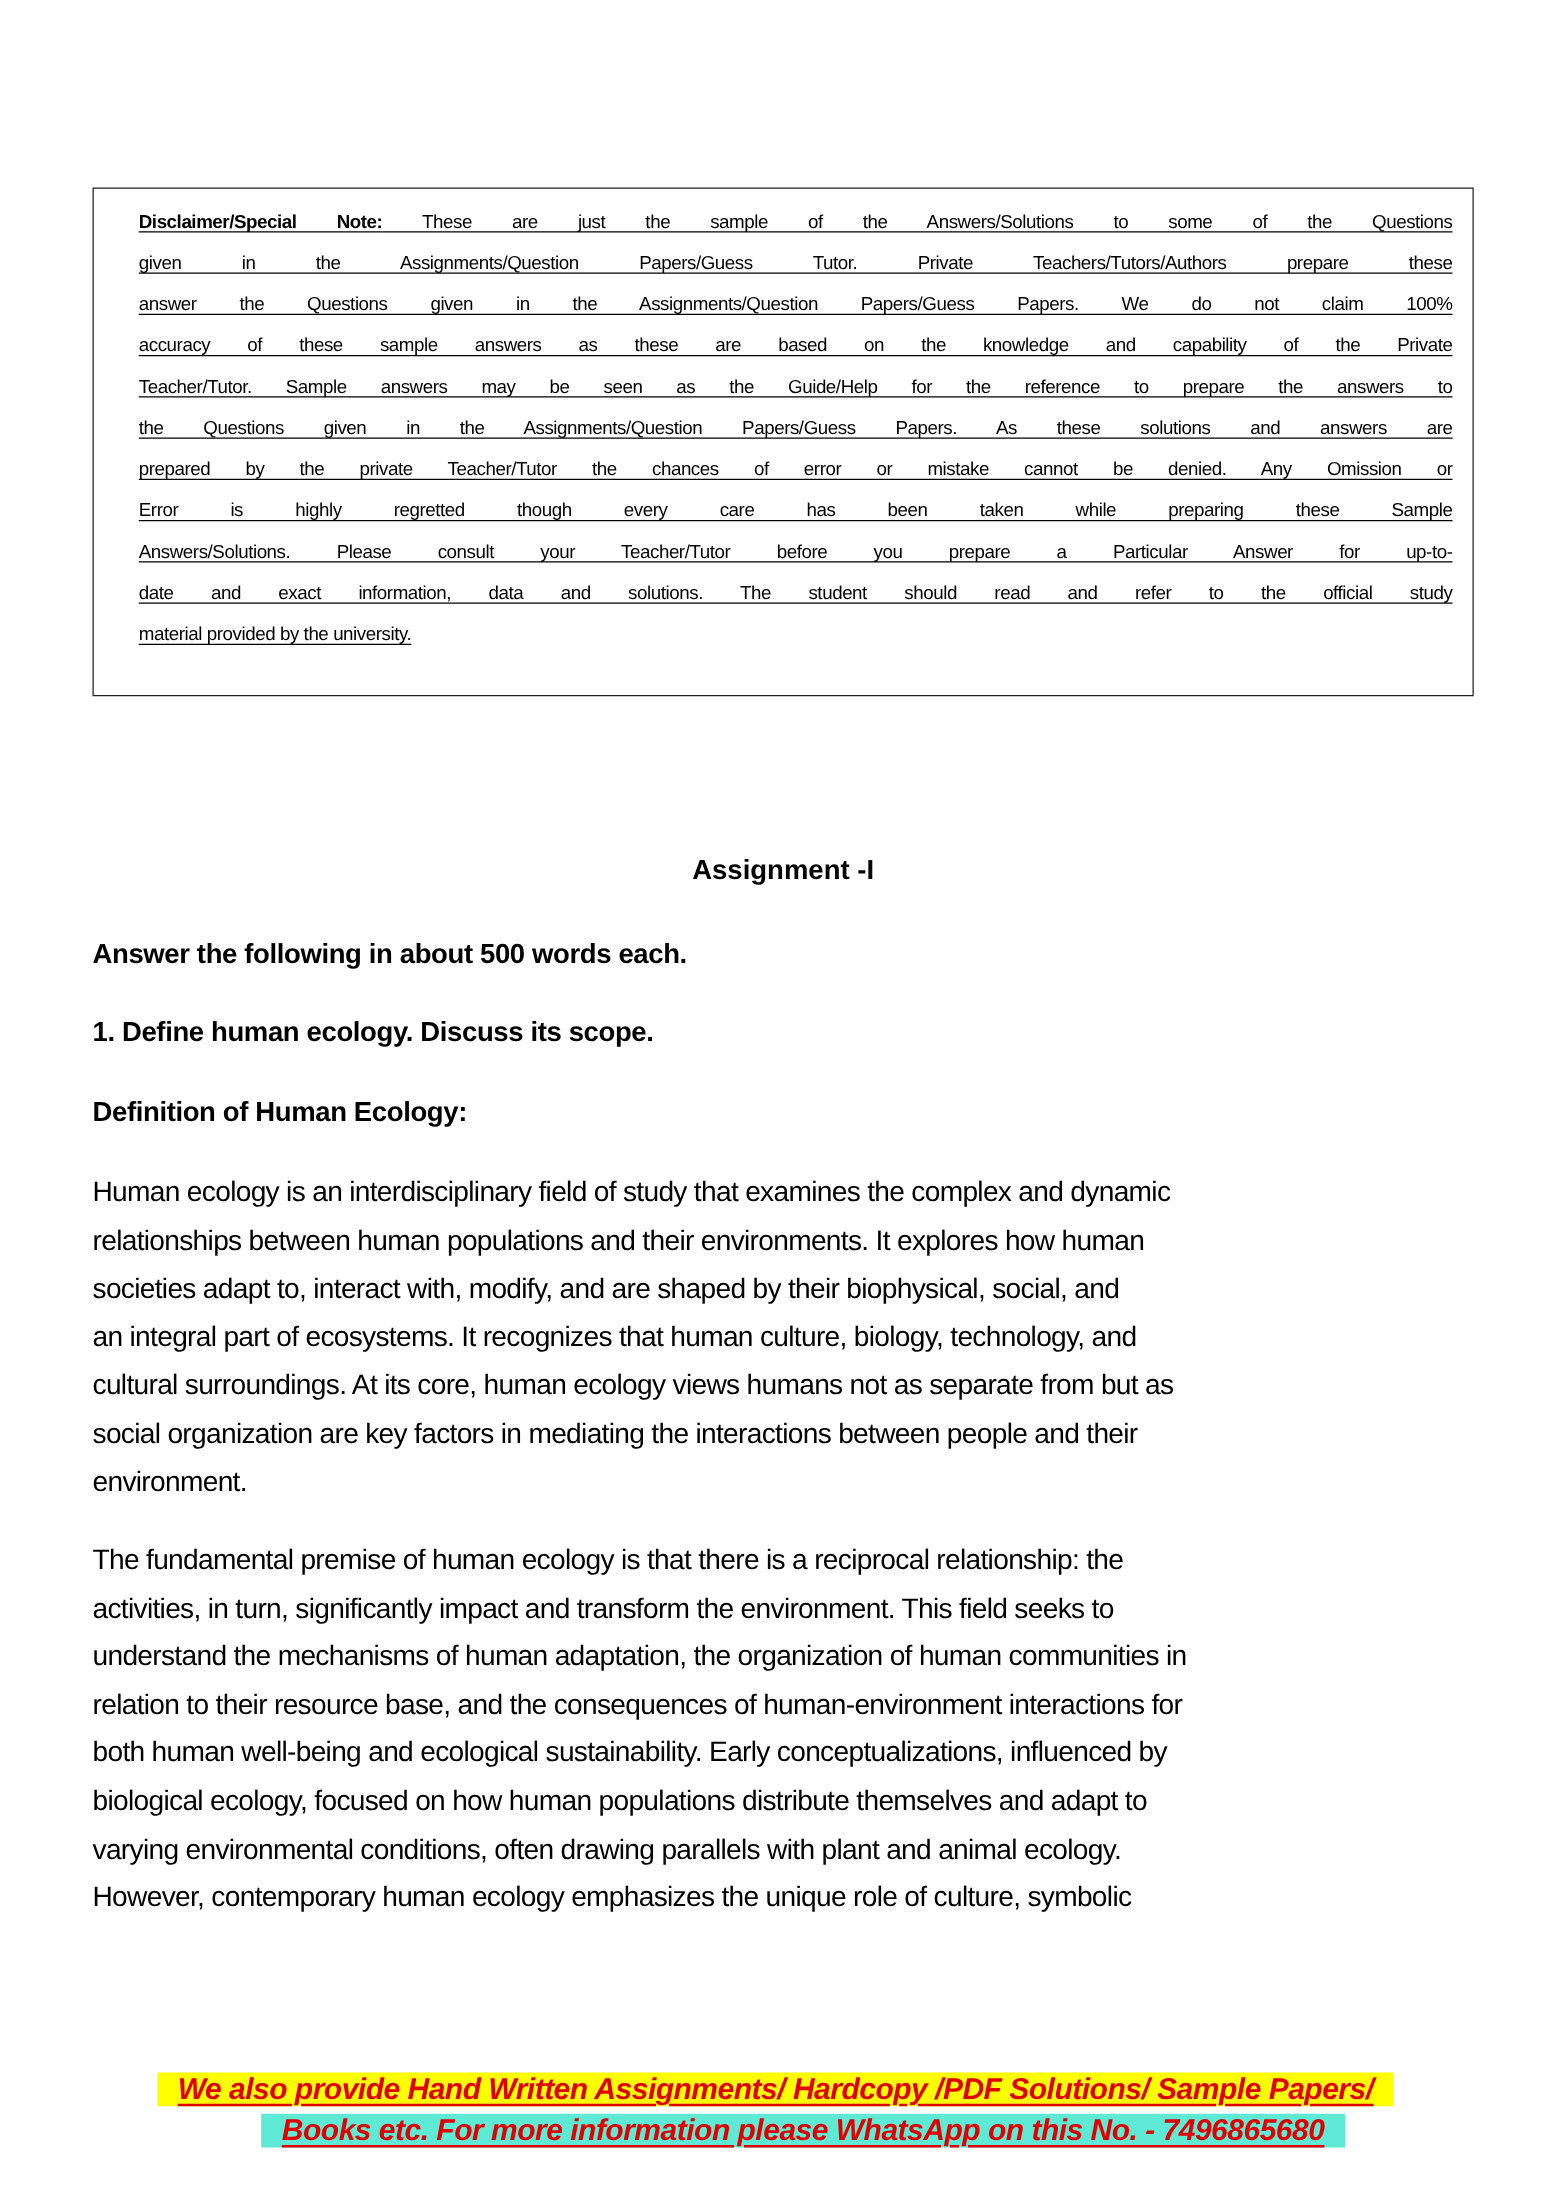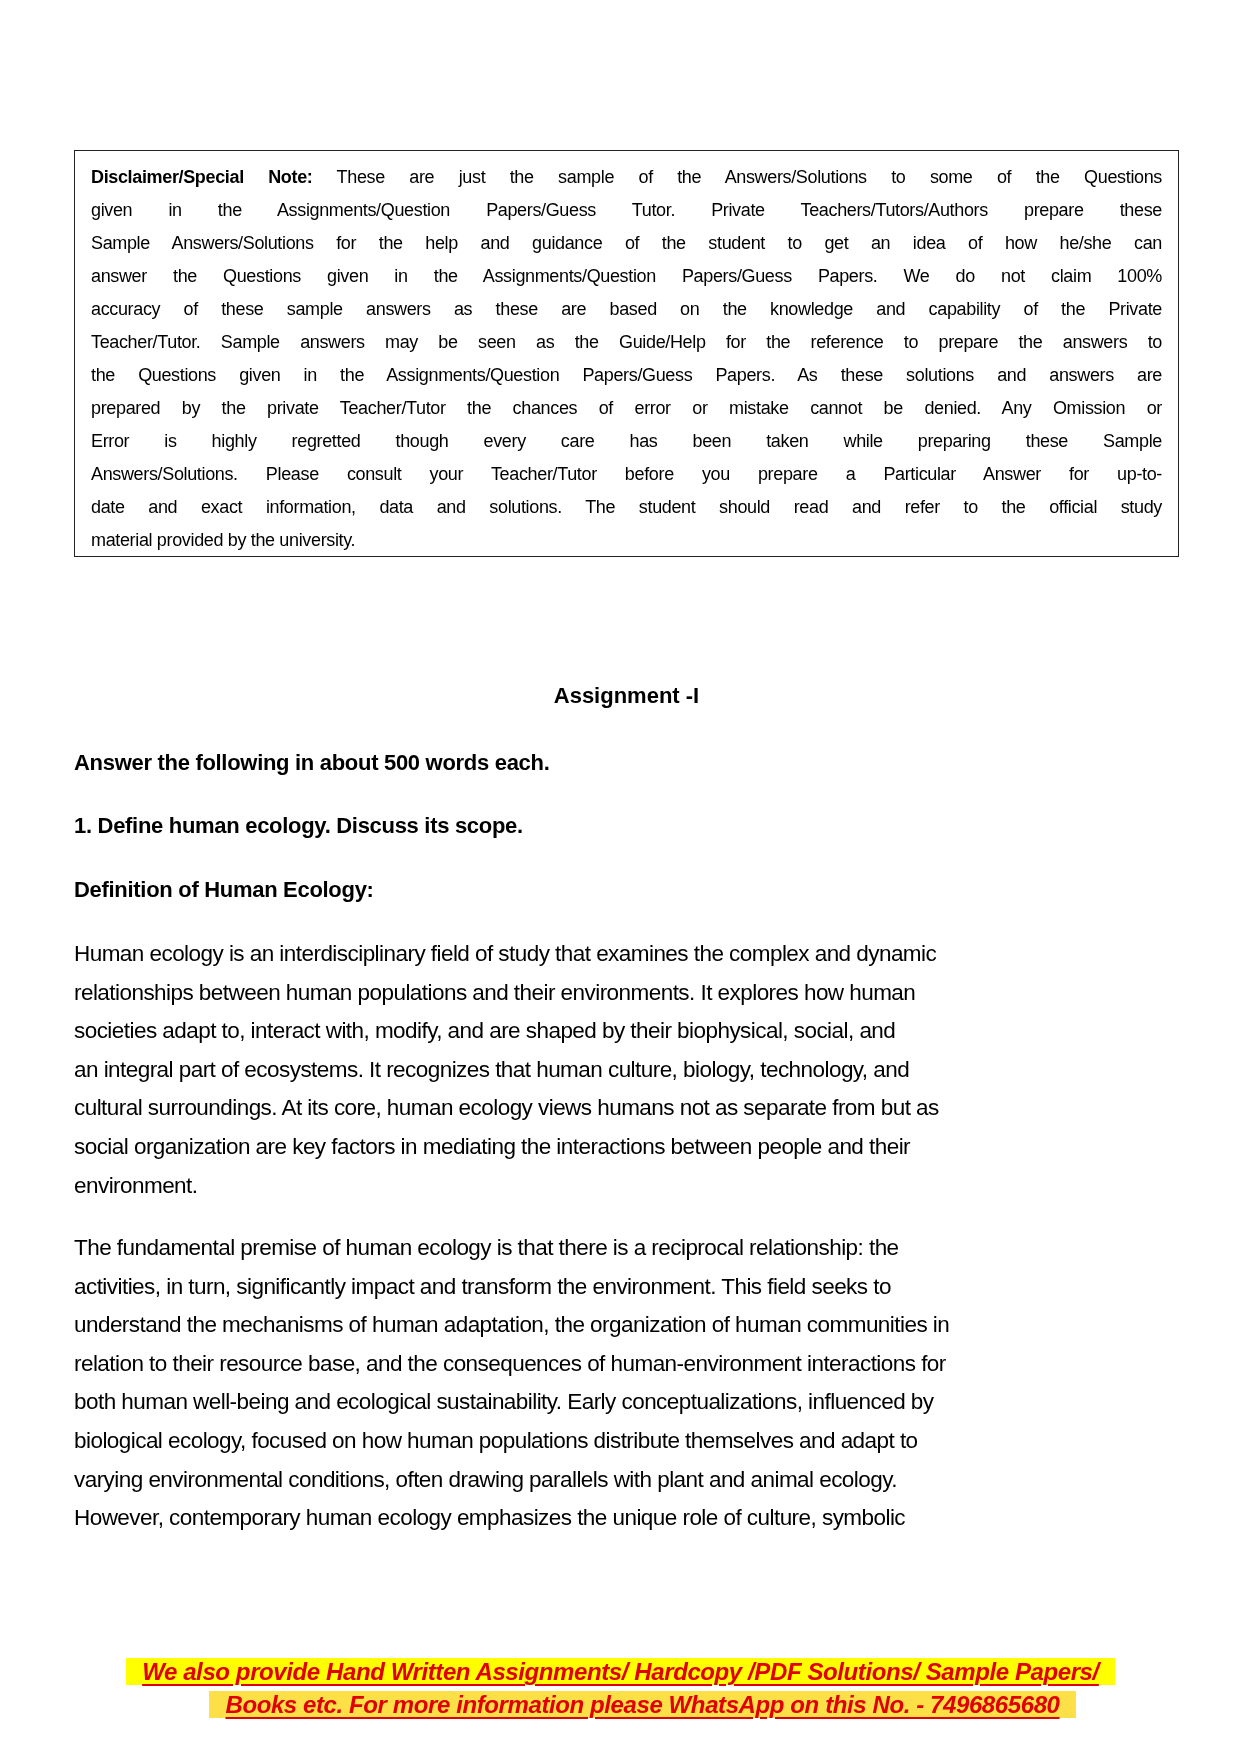--- a/index.html
+++ b/index.html
@@ -3,43 +3,43 @@
 <meta charset="utf-8">
 <style>
   html, body { margin: 0; padding: 0; background: #ffffff; }
   body { width: 1241px; height: 1755px; position: relative; overflow: hidden;
          font-family: "Liberation Sans", "DejaVu Sans", sans-serif; color: #000; }
   .disclaimer-box {
     position: absolute; left: 74px; top: 150px; width: 1105px; height: 407px;
     box-sizing: border-box; border: 1.5px solid #222; padding: 10px 16px 0 16px;
   }
   .disc-line {
-    display: block; font-size: 18px; line-height: 33px; height: 33px;
-    text-underline-offset: 3px;
+    display: block; font-size: 15px; line-height: 33px; height: 33px;
+    text-decoration: underline; text-underline-offset: 3px;
     text-align: justify; text-align-last: justify; white-space: nowrap;
     letter-spacing: -0.35px;
+    margin-left: 20px;
   }
   .disc-line.last { text-align-last: left; }
   .disc-line b { font-weight: bold; }
   .assign-title { position: absolute; left: 0; width: 1241px; top: 683px; text-align: center;
     font-weight: bold; font-size: 22px; padding-left: 6px; }
   .heading { position: absolute; left: 74px; font-weight: bold; font-size: 22px; letter-spacing: -0.3px; }
   .para { position: absolute; left: 74px; width: 1110px; font-size: 22.5px; line-height: 38.6px; letter-spacing: -0.55px; }
   .para span { display: block; white-space: nowrap; }
   .footer { position: absolute; left: 0; width: 1241px; top: 1655px; text-align: center;
     font-style: italic; font-weight: bold; font-size: 24px; line-height: 33px; color: #e00000; letter-spacing: -0.4px; }
   .footer span { background: #ffff00; text-decoration: underline; text-decoration-thickness: 2px; text-underline-offset: 4px; padding: 0 16px; }
 </style>
 </head>
 <body>
 
 <div class="disclaimer-box">
   <span class="disc-line"><b>Disclaimer/Special Note:</b><span> These are just the sample of the Answers/Solutions to some of the Questions</span></span>
   <span class="disc-line">given in the Assignments/Question Papers/Guess Tutor. Private Teachers/Tutors/Authors prepare these</span>
-  <span class="disc-line">Sample Answers/Solutions for the help and guidance of the student to get an idea of how he/she can</span>
   <span class="disc-line">answer the Questions given in the Assignments/Question Papers/Guess Papers. We do not claim 100%</span>
   <span class="disc-line">accuracy of these sample answers as these are based on the knowledge and capability of the Private</span>
   <span class="disc-line">Teacher/Tutor. Sample answers may be seen as the Guide/Help for the reference to prepare the answers to</span>
   <span class="disc-line">the Questions given in the Assignments/Question Papers/Guess Papers. As these solutions and answers are</span>
   <span class="disc-line">prepared by the private Teacher/Tutor the chances of error or mistake cannot be denied. Any Omission or</span>
   <span class="disc-line">Error is highly regretted though every care has been taken while preparing these Sample</span>
   <span class="disc-line">Answers/Solutions. Please consult your Teacher/Tutor before you prepare a Particular Answer for up-to-</span>
   <span class="disc-line">date and exact information, data and solutions. The student should read and refer to the official study</span>
   <span class="disc-line last">material provided by the university.</span>
 </div>
@@ -65,14 +65,14 @@
   <span>understand the mechanisms of human adaptation, the organization of human communities in</span>
   <span>relation to their resource base, and the consequences of human-environment interactions for</span>
   <span>both human well-being and ecological sustainability. Early conceptualizations, influenced by</span>
   <span>biological ecology, focused on how human populations distribute themselves and adapt to</span>
   <span>varying environmental conditions, often drawing parallels with plant and animal ecology.</span>
   <span>However, contemporary human ecology emphasizes the unique role of culture, symbolic</span>
 </div>
 
 <div class="footer">
   <span style="color: rgb(224, 0, 0); background: rgb(255, 255, 0);">We also provide Hand Written Assignments/ Hardcopy /PDF Solutions/ Sample Papers/</span><br>
-  <span style="color: rgb(224, 0, 0); background: #fde047; margin-left: 44px;">Books etc. For more information please WhatsApp on this No. - 7496865680</span>
+  <span style="color: rgb(224, 0, 0); background: #5eead4; margin-left: 44px;">Books etc. For more information please WhatsApp on this No. - 7496865680</span>
 </div>
 
 </body></html>

